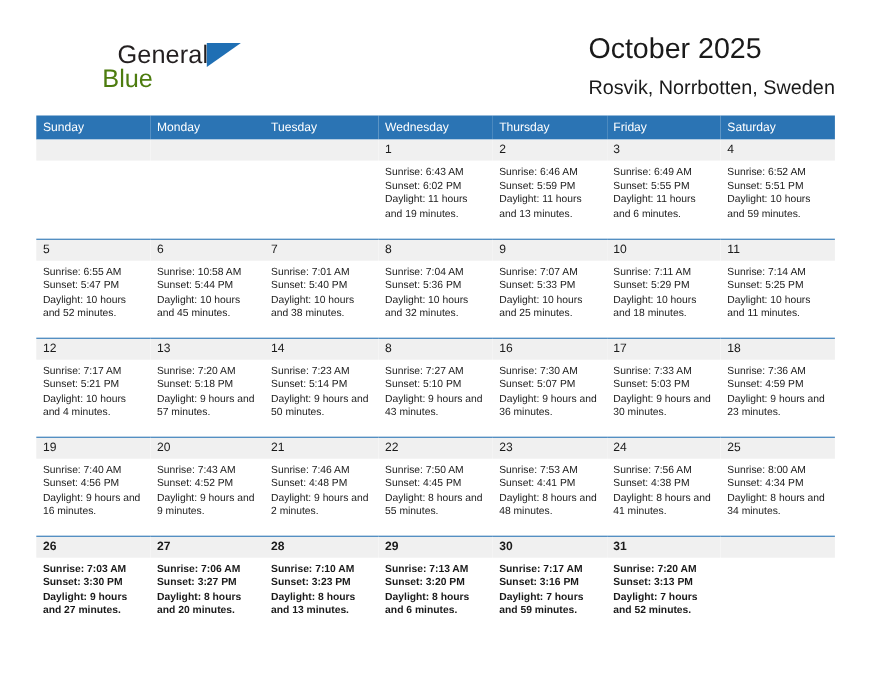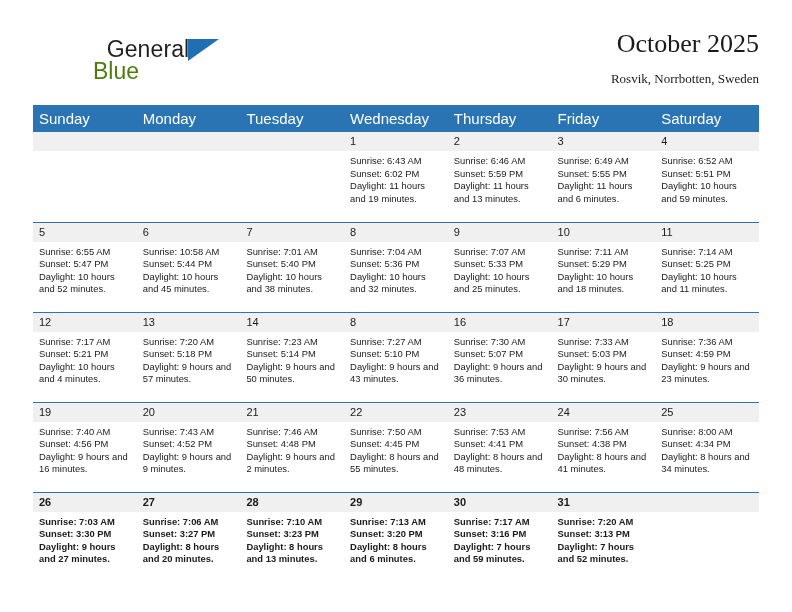--- a/index.html
+++ b/index.html
@@ -58,50 +58,49 @@
     left: 60px;
     top: 22px;
     font-size: 23px;
     color: #4d7c0f;
     line-height: 26px;
   }
   .title-wrap {
     position: absolute;
     right: 0;
     top: 0;
-    text-align: right;
-    font-family: Liberation Serif, serif;
+    text-align: left;
   }
   .cal-title {
     font-size: 26px;
     color: #1a1a1a;
     line-height: 32px;
     white-space: nowrap;
   }
   .cal-sub {
-    font-size: 13px;
+    font-size: 18px;
     color: #1a1a1a;
     line-height: 20px;
     margin-top: 9px;
     white-space: nowrap;
   }
 
   
   .cal {
     position: absolute;
     left: 33px;
     top: 105px;
     width: 726px;
     border-collapse: collapse;
     table-layout: fixed;
   }
   .cal th {
     background: #2b74b4;
     color: #ffffff;
-    font-size: 15px;
+    font-size: 11px;
     font-weight: normal;
     text-align: left;
     padding: 5px 0 5px 6px;
     height: 19px;
     box-sizing: border-box;
     border: none;
   }
   .cal td {
     vertical-align: top;
     padding: 0;

